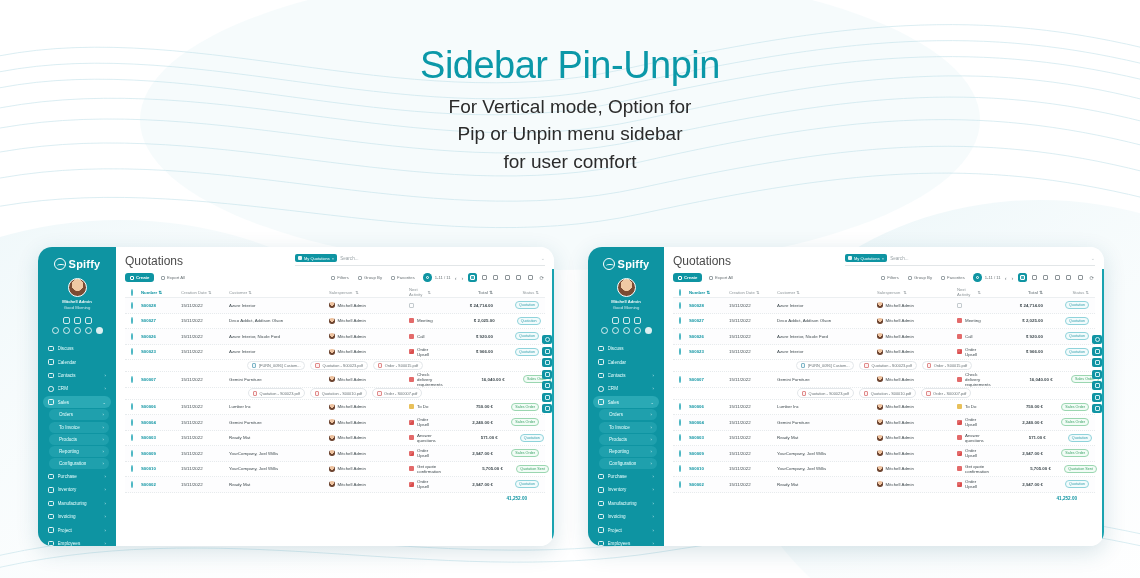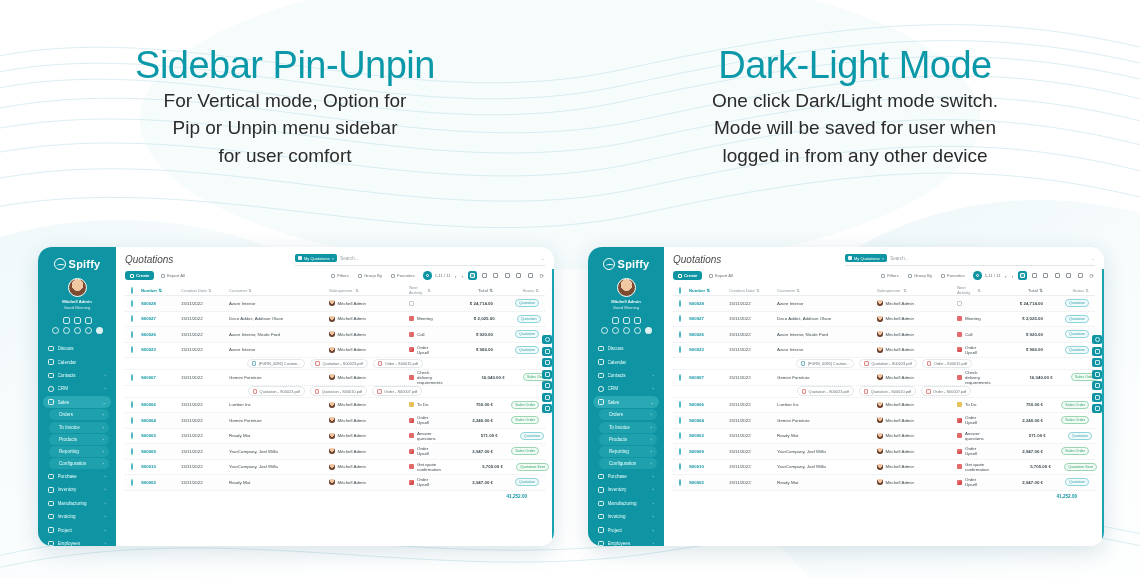--- a/index.html
+++ b/index.html
@@ -12,21 +12,21 @@
   .bg-waves { position:absolute; inset:0; z-index:0; pointer-events:none; }
 
   
   .headline-row { position:absolute; top:0; left:0; width:1140px; height:235px; display:flex; z-index:2; }
   .head-col { flex:1; text-align:center; padding-top:45px; }
   .head-title {
     font-size:38px; font-weight:normal; color:#0b98a8; letter-spacing:-0.5px;
     line-height:1.1;
   }
   .head-sub {
-    margin-top:0; font-size:19px; color:#2b2b2b; line-height:1.45; font-weight:400;
+    margin-top:6px; font-size:19px; color:#2b2b2b; line-height:1.45; font-weight:400;
   }
 
   
   .shells { position:absolute; top:247px; left:0; width:1140px; height:300px; z-index:3; }
   .shell {
     position:absolute; top:0; height:299px;
     background:#ffffff; border-radius:14px;
     box-shadow:0 6px 22px rgba(20,90,110,0.16);
     overflow:hidden; display:flex;
   }
@@ -76,21 +76,21 @@
   .mi .lbl { flex:1; overflow:hidden; }
   .mi .arw { font-size:4.2px; opacity:.85; }
   .mi.active { background:#2aa9b5; }
   .mi.sub { background:#1fa0ad; margin-left:7px; margin-right:3px; height:11px; }
   .mi.sub .lbl { padding-left:5px; }
 
   
   .main { flex:1; background:#ffffff; position:relative; overflow:hidden; }
   .mainpad { padding:7px 9px 0 9px; }
   .topbar { display:flex; align-items:flex-start; }
-  .page-title { font-size:10px; color:#4a4a4a; font-weight:500;font-style:italic; }
+  .page-title { font-size:12px; color:#4a4a4a; font-weight:500; }
   .cpanel { margin-left:auto; width:250px; }
   .searchbar {
     display:flex; align-items:center; gap:3px;
     border-bottom:0.8px solid #e2e6e8; padding-bottom:2.5px; height:12px;
   }
   .facet {
     background:#0e94a2; color:#fff; font-size:4px; padding:1.4px 3px;
     border-radius:2px; display:flex; align-items:center; gap:2px;
   }
   .facet .fi { width:4px; height:4px; background:#fff; opacity:.9; border-radius:1px; }
@@ -212,26 +212,20 @@
   </g>
 </svg>
 
 <div class="headline-row">
   <div class="head-col">
     <div class="head-title">Sidebar Pin-Unpin</div>
     <div class="head-sub" style="white-space:pre-line">For Vertical mode, Option for
 Pip or Unpin menu sidebar
 for user comfort</div>
   </div>
-  <div class="head-col">
-    <div class="head-title">Dark-Light Mode</div>
-    <div class="head-sub" style="white-space:pre-line">One click Dark/Light mode switch.
-Mode will be saved for user when
-logged in from any other device</div>
-  </div>
 </div>
 
 <div class="shells">
   <div class="shell left" id="shell-left">
   <div class="sb">
     <div class="sb-logo">
       <span class="mark"></span>
       <span class="txt">Spiffy</span>
     </div>
     <div class="sb-avatar"></div>

